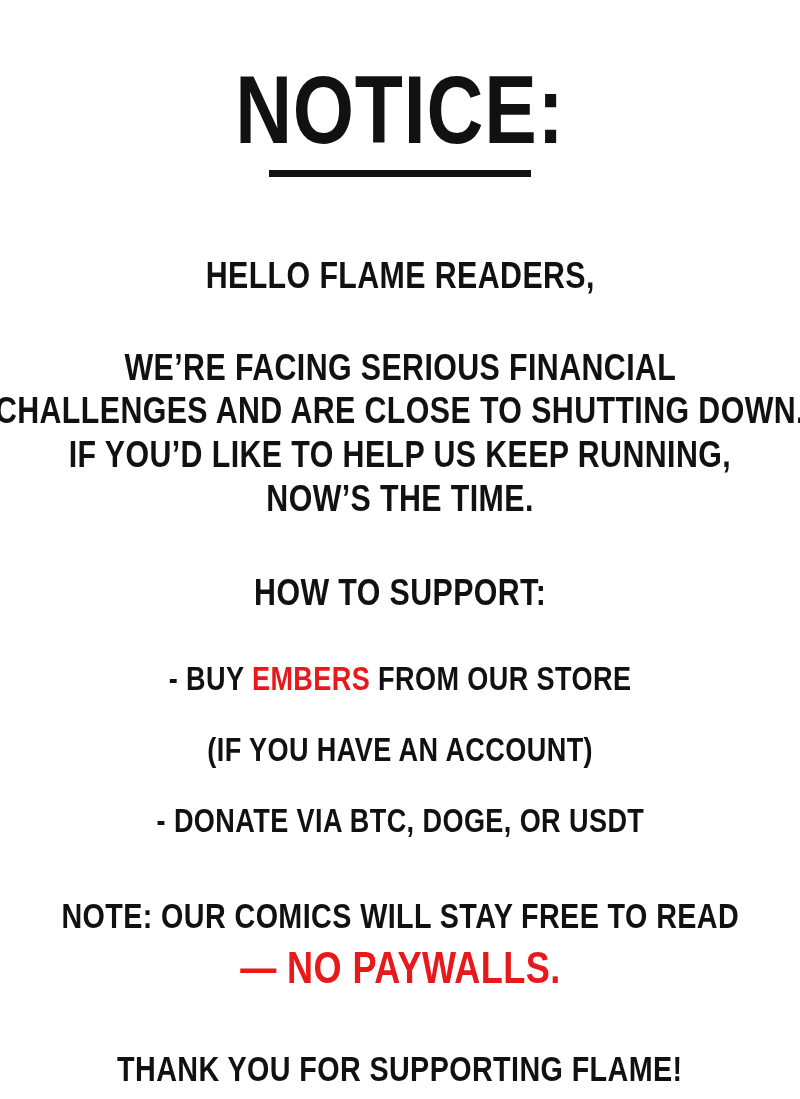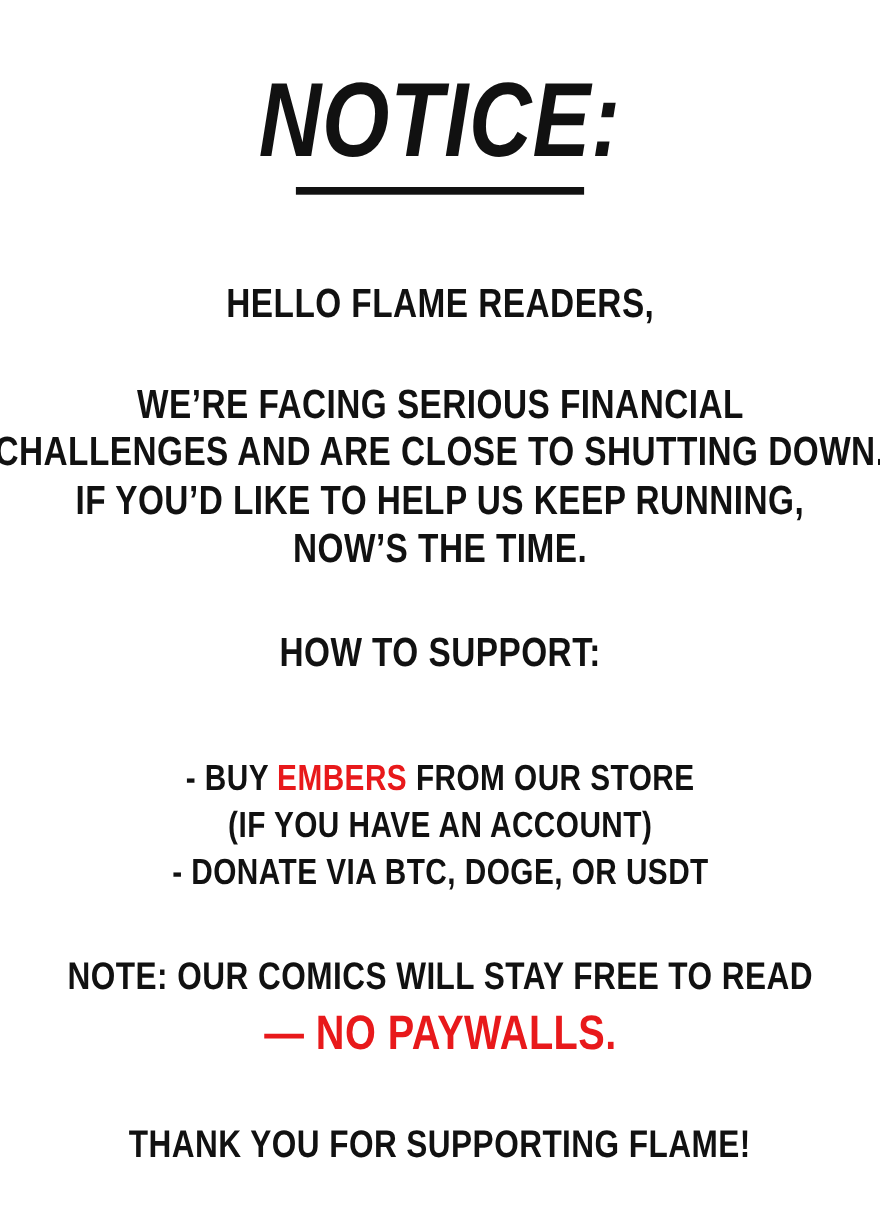--- a/index.html
+++ b/index.html
@@ -34,21 +34,20 @@
     transform-origin: center center;
     white-space: nowrap;
     text-align: center;
   }
 
   .title-wrap {
     margin-top: 62px;
     display: flex;
     flex-direction: column;
     align-items: center;
-    font-style: italic;
   }
   .title {
     font-size: 96px;
     line-height: 1.0;
     letter-spacing: 1px;
     color: #111111;
   }
   .title-rule {
     width: 262px;
     height: 7px;
@@ -75,21 +74,22 @@
     line-height: 1.18;
   }
   .line.l1 { font-size: 37px; }
 
   .how-heading {
     margin-top: 52px;
     font-size: 37px;
   }
 
   .support-list {
-    margin-top: 72px;
+    margin-top: 44px;
+    gap: 28px;
   }
   .support-list .line {
     font-size: 33px;
     line-height: 1.30;
   }
 
   .note-block {
     margin-top: 52px;
   }
   .note-line {

